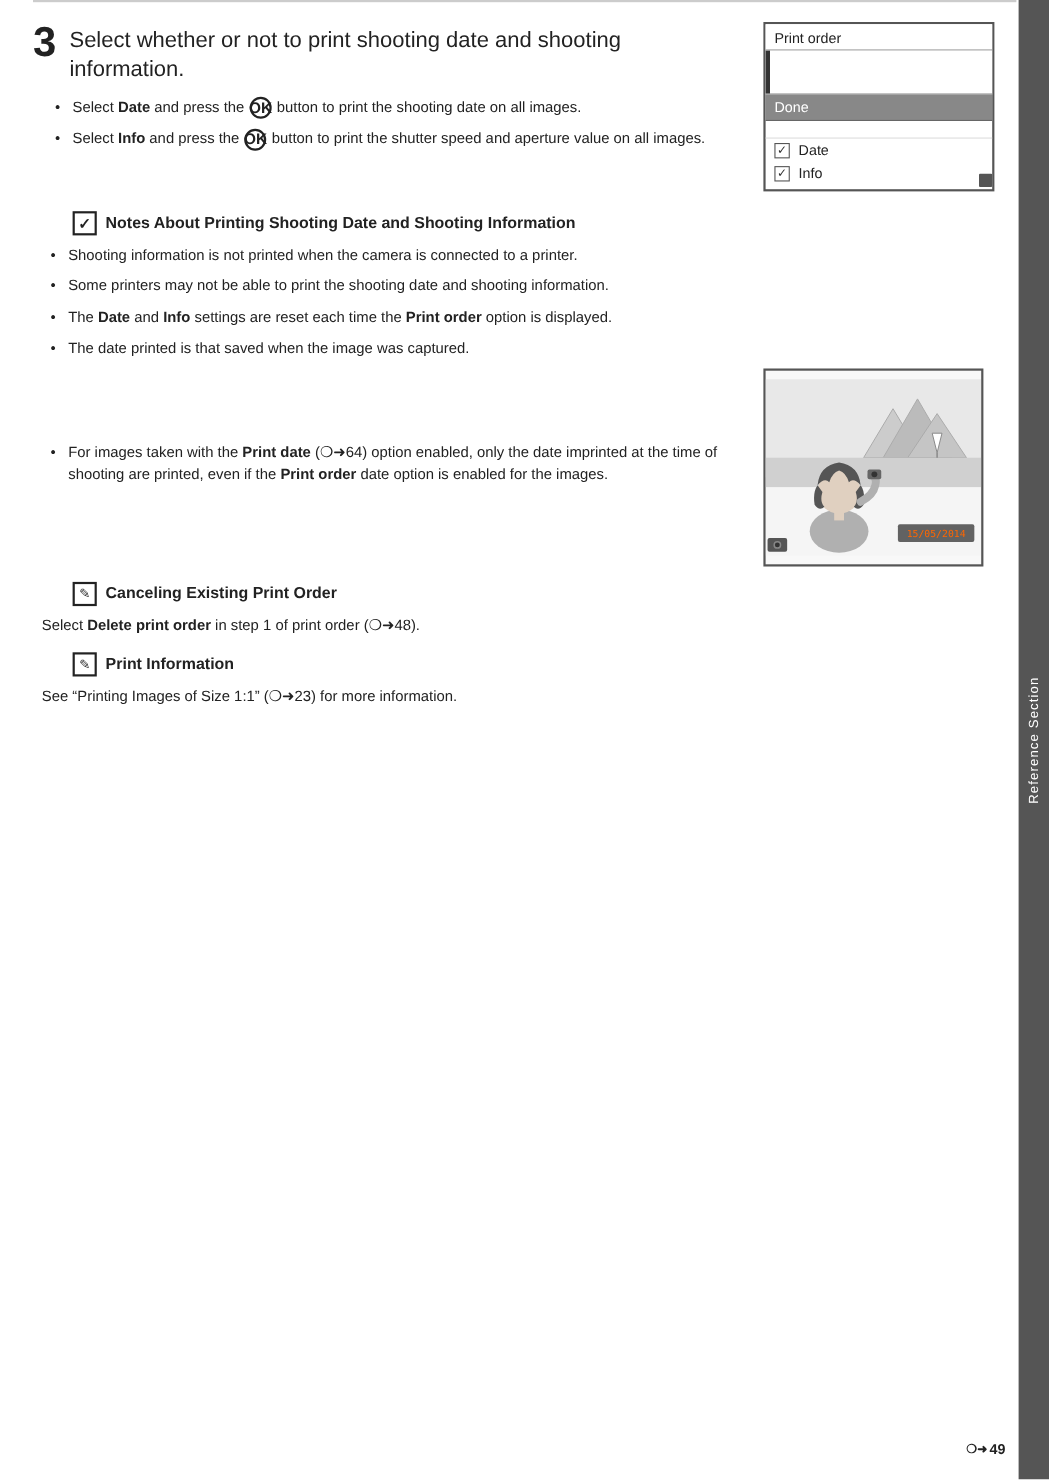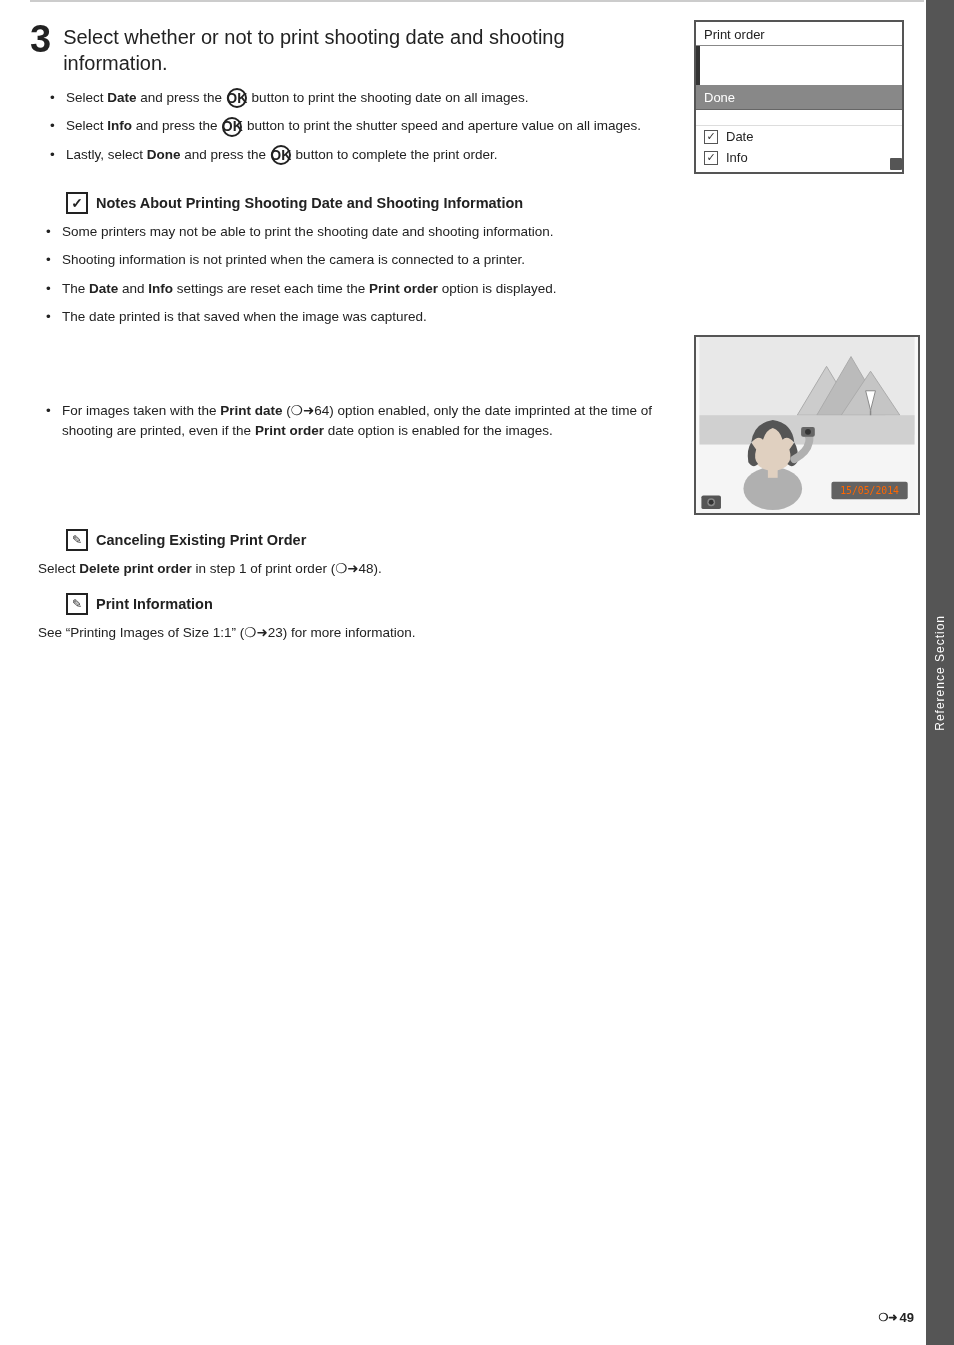--- a/index.html
+++ b/index.html
@@ -257,21 +257,21 @@
     }
 
     .lower-image {
       width: 230px;
       flex-shrink: 0;
     }
 
     
     .camera-illustration {
       border: 2px solid #555;
-      width: 226px;
+      width: 200px;
       height: 180px;
       background: #f8f8f8;
       position: relative;
       overflow: hidden;
     }
 
     
     .camera-svg {
       width: 100%;
       height: 100%;
@@ -340,23 +340,20 @@
       <div class="step-number">3</div>
       <div class="step-title">Select whether or not to print shooting date and shooting information.</div>
     </div>
 
     <ul class="bullet-list">
       <li>
         Select <span class="bold">Date</span> and press the <span class="ok-btn">OK</span> button to print the shooting date on all images.
       </li>
       <li>
         Select <span class="bold">Info</span> and press the <span class="ok-btn">OK</span> button to print the shutter speed and aperture value on all images.
-      </li>
-      <li>
-        Lastly, select <span class="bold">Done</span> and press the <span class="ok-btn">OK</span> button to complete the print order.
       </li>
     </ul>
   </div>
 
   <div class="right-column">
     <div class="print-order-box">
       <div class="po-header">Print order</div>
       <div class="po-image-placeholder">
         <div class="po-selected-bar"></div>
       </div>
@@ -377,22 +374,22 @@
   </div>
 </div>
 
 <div class="notes-section">
   <div class="notes-header">
     <div class="check-icon"></div>
     <span class="notes-title">Notes About Printing Shooting Date and Shooting Information</span>
   </div>
 
   <ul class="notes-bullets">
+    <li>Shooting information is not printed when the camera is connected to a printer.</li>
     <li>Some printers may not be able to print the shooting date and shooting information.</li>
-    <li>Shooting information is not printed when the camera is connected to a printer.</li>
     <li>The <span class="bold">Date</span> and <span class="bold">Info</span> settings are reset each time the <span class="bold">Print order</span> option is displayed.</li>
     <li>The date printed is that saved when the image was captured.</li>
   </ul>
 </div>
 
 <div class="lower-section">
   <div class="lower-text">
     <ul class="notes-bullets">
       <li>For images taken with the <span class="bold">Print date</span> (❍➜64) option enabled, only the date imprinted at the time of shooting are printed, even if the <span class="bold">Print order</span> date option is enabled for the images.</li>
     </ul>

